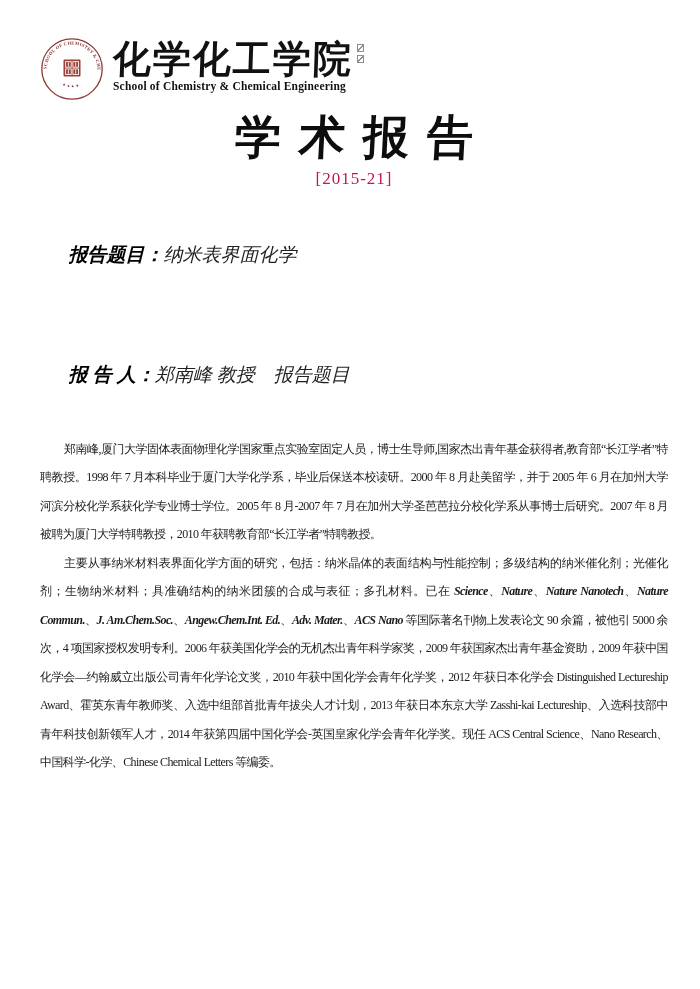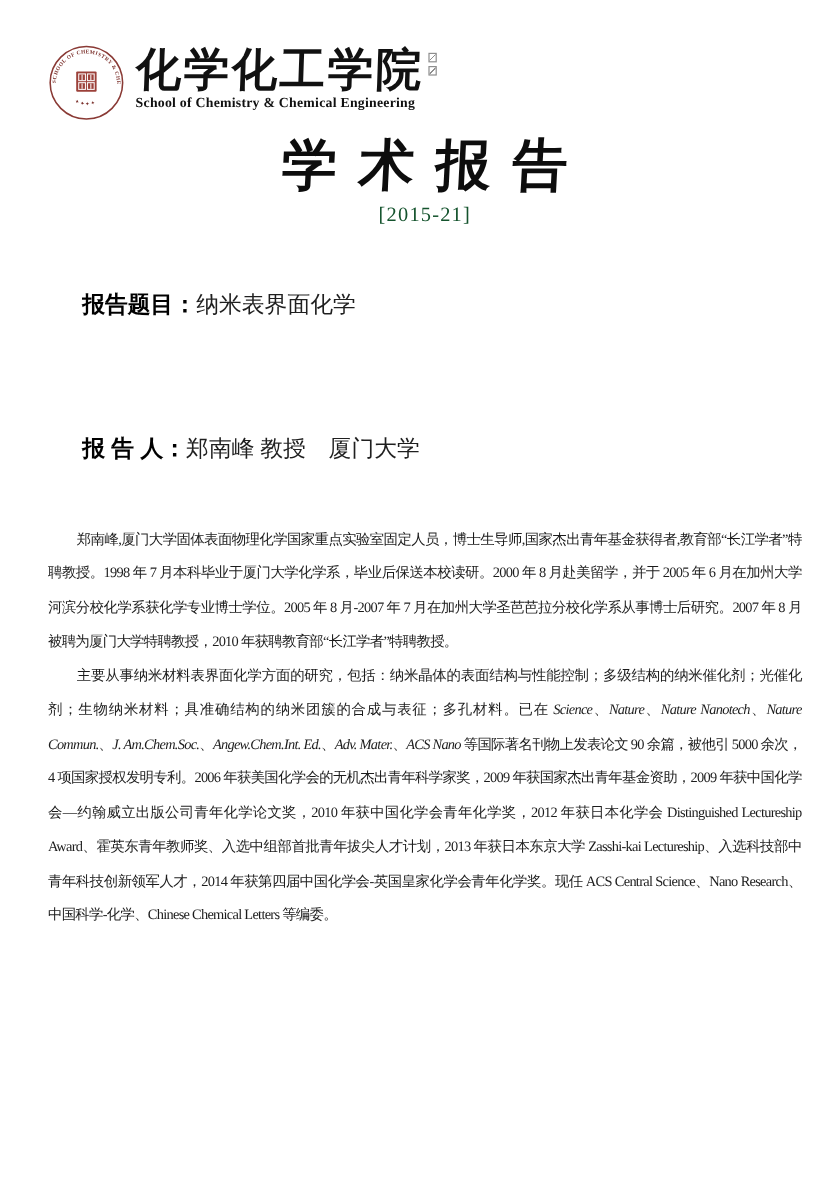--- a/index.html
+++ b/index.html
@@ -27,35 +27,35 @@
     width:7px; height:8px; display:block; opacity:.55;
     border:1px solid #333;
     background:linear-gradient(135deg,transparent 45%,#333 45%,#333 55%,transparent 55%);
   }
   
   .title {
     text-align:center; font-size:46px; font-weight:bold; color:#0d0d0d;
     letter-spacing:18px; padding-left:18px; margin-top:4px; line-height:1.15;
     transform:skewX(-3deg);
   }
-  .issue { text-align:center; font-size:17px; letter-spacing:1px; margin-top:4px; color:#14532d; }
+  .issue { text-align:center; font-size:17px; letter-spacing:1px; margin-top:4px; color:#be185d; }
   
   .meta { margin-top:6px; }
-  .row { line-height:40px; font-size:19px; white-space:pre; }
+  .row { line-height:40px; font-size:19px; white-space:pre;font-style:italic; }
   .label {
     font-weight:bold; color:#000;
     font-family:"Liberation Sans","DejaVu Sans",sans-serif;
   }
   .value { color:#1f1f1f; }
   
   .para {
     font-size:12px; letter-spacing:-0.6px; line-height:28.5px;
     text-align:justify; text-indent:2em; margin:0; color:#1c1c1c;
   }
-  .para .it { font-style:italic; }
+  .para .it { font-style:italic;font-weight:bold; }
 </style>
 </head>
 <body>
 
 <div class="page">
 
   <div class="letterhead">
     <svg class="seal" width="64" height="64" viewBox="0 0 64 64" aria-hidden="true">
       <defs>
         <path id="arcT" d="M 6.5,33 a 25.5,25.5 0 1 1 51,0"></path>
@@ -92,20 +92,20 @@
   </div>
 
   <div class="title">学术报告</div>
   <div class="issue">[2015-21]</div>
 
   <div class="meta">
     <div class="row">
       <span class="label">报告题目：</span><span class="value">纳米表界面化学</span>
     </div>
     <div class="row">
-      <span class="label">报 告 人：</span><span class="value">郑南峰 教授　厦门大学</span>
+      <span class="label">报 告 人：</span><span class="value">郑南峰 教授　报告题目</span>
     </div>
   </div>
 
   <div class="para"><span>郑南峰,厦门大学固体表面物理化学国家重点实验室固定人员，博士生导师,国家杰出青年基金获得者,教育部“长江学者”特聘教授。1998 年 7 月本科毕业于厦门大学化学系，毕业后保送本校读研。2000 年 8 月赴美留学，并于 2005 年 6 月在加州大学河滨分校化学系获化学专业博士学位。2005 年 8 月-2007 年 7 月在加州大学圣芭芭拉分校化学系从事博士后研究。2007 年 8 月被聘为厦门大学特聘教授，2010 年获聘教育部“长江学者”特聘教授。</span></div>
   <div class="para"><span>主要从事纳米材料表界面化学方面的研究，包括：纳米晶体的表面结构与性能控制；多级结构的纳米催化剂；光催化剂；生物纳米材料；具准确结构的纳米团簇的合成与表征；多孔材料。已在 </span><span class="it">Science</span><span>、</span><span class="it">Nature</span><span>、</span><span class="it">Nature Nanotech</span><span>、</span><span class="it">Nature Commun.</span><span>、</span><span class="it">J. Am.Chem.Soc.</span><span>、</span><span class="it">Angew.Chem.Int. Ed.</span><span>、</span><span class="it">Adv. Mater.</span><span>、</span><span class="it">ACS Nano</span><span> 等国际著名刊物上发表论文 90 余篇，被他引 5000 余次，4 项国家授权发明专利。2006 年获美国化学会的无机杰出青年科学家奖，2009 年获国家杰出青年基金资助，2009 年获中国化学会—约翰威立出版公司青年化学论文奖，2010 年获中国化学会青年化学奖，2012 年获日本化学会 Distinguished Lectureship Award、霍英东青年教师奖、入选中组部首批青年拔尖人才计划，2013 年获日本东京大学 Zasshi-kai Lectureship、入选科技部中青年科技创新领军人才，2014 年获第四届中国化学会-英国皇家化学会青年化学奖。现任 ACS Central Science、Nano Research、中国科学-化学、Chinese Chemical Letters 等编委。</span></div>
 
 </div>
 
 </body></html>

